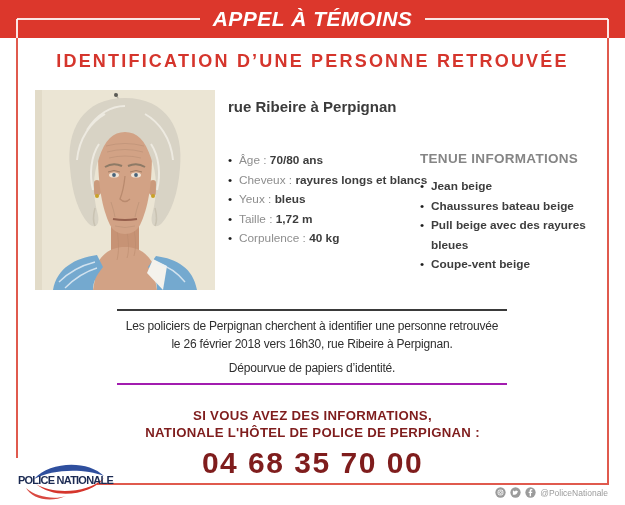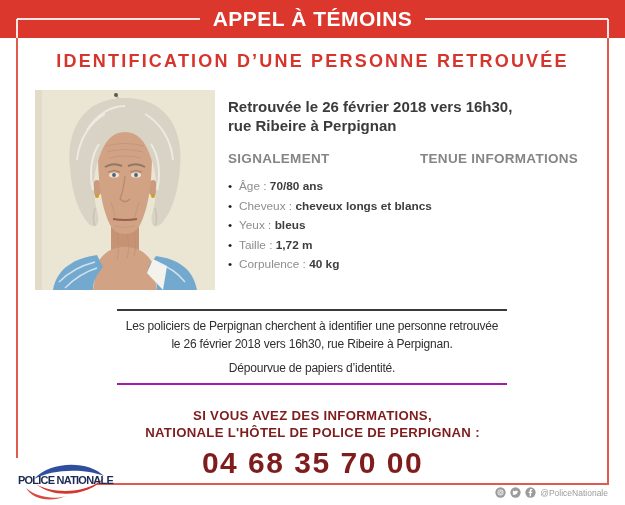--- a/index.html
+++ b/index.html
@@ -1,20 +1,20 @@
 <!DOCTYPE html>
 <html><head>
 <meta charset="utf-8">
 <style>
   html,body{margin:0;padding:0;background:#ffffff;}
   .poster{position:relative;width:625px;height:505px;background:#ffffff;overflow:hidden;
           font-family:"Liberation Sans",sans-serif;}
   
   .banner{position:absolute;left:0;top:0;width:625px;height:38px;background:#dc372c;}
-  .banner-inner{position:absolute;left:17px;right:17px;top:0;height:38px;display:flex;align-items:center;}
+  .banner-inner{position:absolute;left:17px;right:17px;top:0;height:38px;display:flex;align-items:center;font-style:italic;}
   .bline{flex:1;height:2px;background:rgba(255,255,255,.88);}
   .banner-title{color:#ffffff;font-size:21px;font-weight:bold;letter-spacing:.5px;margin:0 13px;
                 white-space:nowrap;line-height:38px;}
   .stub{position:absolute;width:2px;height:19px;top:19px;background:rgba(255,255,255,.88);}
   .stub-l{left:16px}.stub-r{left:607px}
   
   .frame-left{position:absolute;left:16px;top:38px;width:2px;height:420px;background:#e05a4e;}
   .frame-right{position:absolute;left:607px;top:38px;width:2px;height:446px;background:#e05a4e;}
   .frame-bottom{position:absolute;left:97px;top:483px;width:512px;height:2px;background:#e05a4e;}
   
@@ -117,37 +117,41 @@
       <path d="M78 129 Q90 131 102 129" fill="none" stroke="#96604d" stroke-width="2"></path>
       <path d="M80 136 Q90 139 100 136" fill="none" stroke="#bb9176" stroke-width="1" opacity="0.6"></path>
 
       <path d="M90 8 C48 8 31 40 35 78 C37 104 44 123 53 133 C60 140 65 135 63 125 C57 103 58 84 64 68 C70 50 78 42 90 42 C102 42 110 50 116 68 C122 84 123 103 117 125 C115 135 120 140 127 133 C136 123 143 104 145 78 C149 40 132 8 90 8 Z" fill="#d8d3c5"></path>
       <path d="M52 40 C62 24 76 16 90 16 M42 70 C44 48 56 32 70 24 M138 70 C136 48 124 32 110 24 M58 100 C54 84 56 66 64 54 M122 100 C126 84 124 66 116 54" fill="none" stroke="#efece3" stroke-width="2" opacity="0.9"></path>
       <path d="M60 118 C58 126 58 132 60 136 M120 118 C122 126 122 132 120 136" fill="none" stroke="#c5bfae" stroke-width="1.5" opacity="0.8"></path>
     </svg>
   </div>
 
   <div class="found">
-    <div>Retrouvée le 26 février 2018 vers 16h30,</div>
     <div>rue Ribeire à Perpignan</div>
   </div>
 
   <div class="col col-signalement">
-    <h3>SIGNALEMENT</h3>
     <ul>
       <li><span>Âge :</span> <strong>70/80 ans</strong></li>
-      <li><span>Cheveux :</span> <strong>cheveux longs et blancs</strong></li>
+      <li><span>Cheveux :</span> <strong>rayures longs et blancs</strong></li>
       <li><span>Yeux :</span> <strong>bleus</strong></li>
       <li><span>Taille :</span> <strong>1,72 m</strong></li>
       <li><span>Corpulence :</span> <strong>40 kg</strong></li>
     </ul>
   </div>
 
   <div class="col col-tenue">
     <h3>TENUE INFORMATIONS</h3>
+    <ul>
+      <li><strong>Jean beige</strong></li>
+      <li><strong>Chaussures bateau beige</strong></li>
+      <li><strong>Pull beige avec des rayures bleues</strong></li>
+      <li><strong>Coupe-vent beige</strong></li>
+    </ul>
   </div>
 
   <div class="notice">
     <p>
       <span class="nline">Les policiers de Perpignan cherchent à identifier une personne retrouvée</span><br>
       <span class="nline">le 26 février 2018 vers 16h30, rue Ribeire à Perpignan.</span>
     </p>
     <p>
       <span class="nline">Dépourvue de papiers d’identité.</span><br>
     </p>

